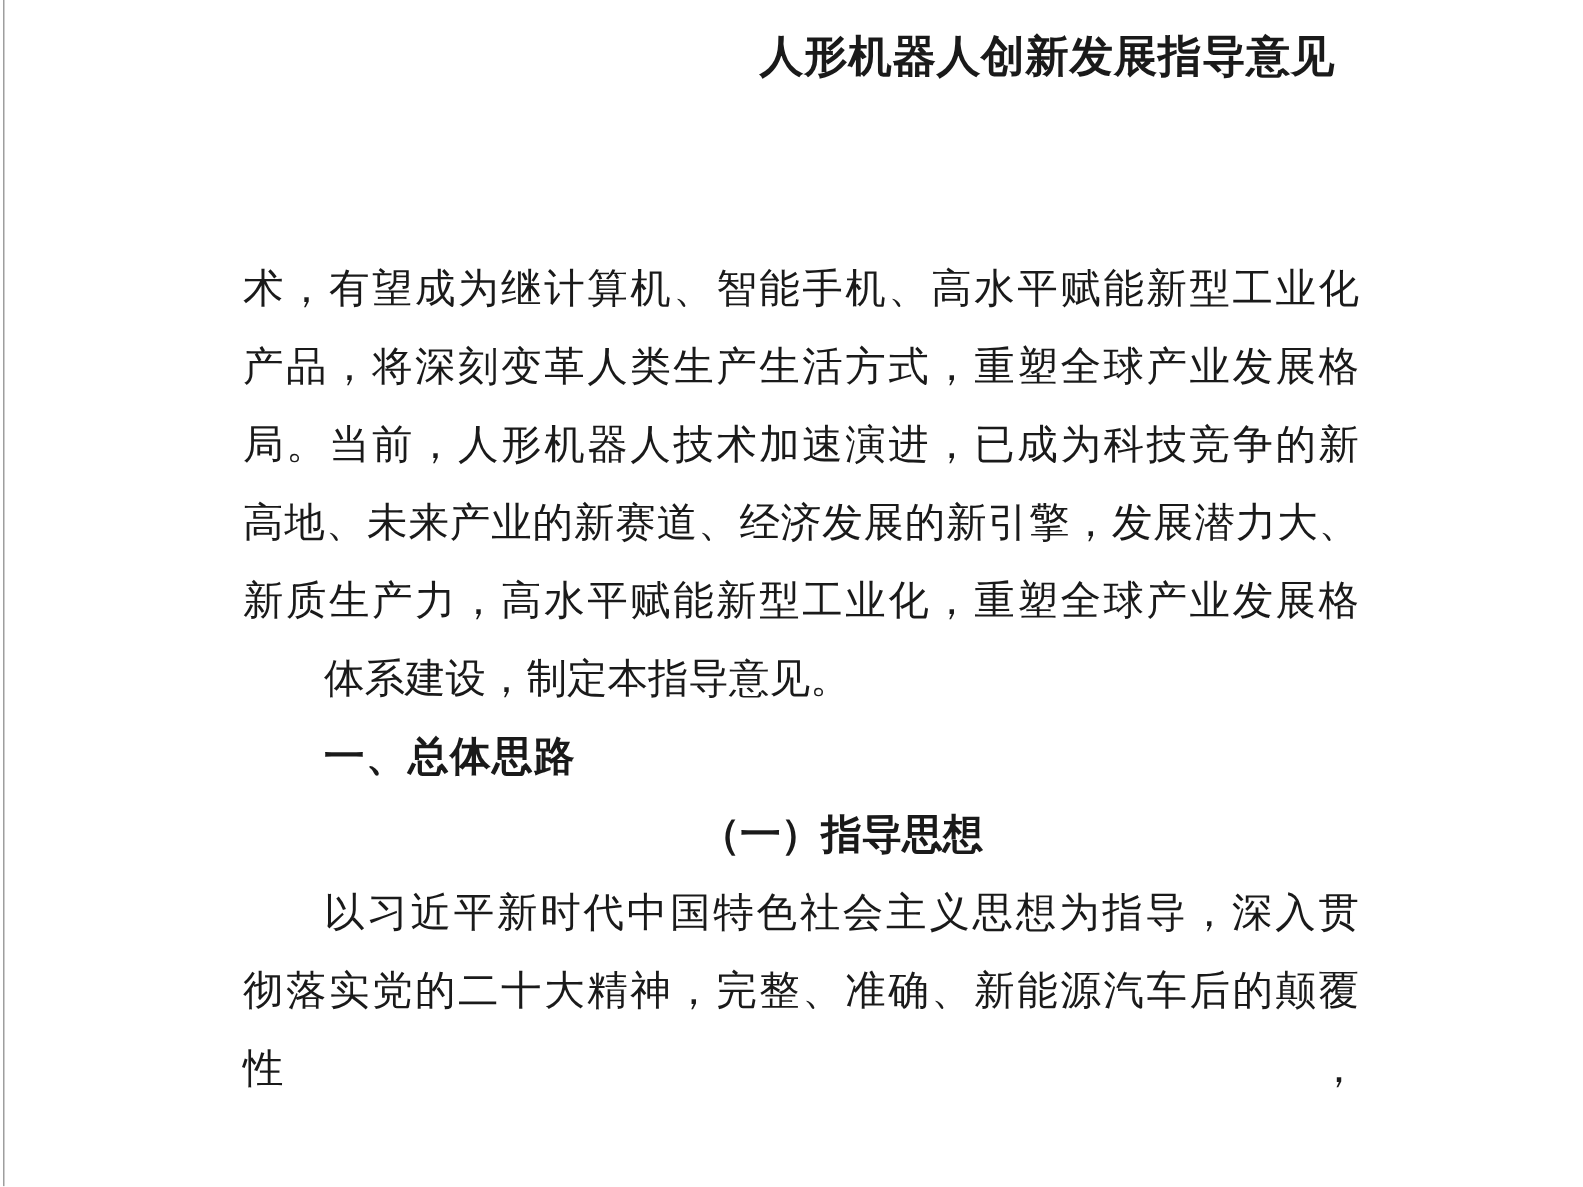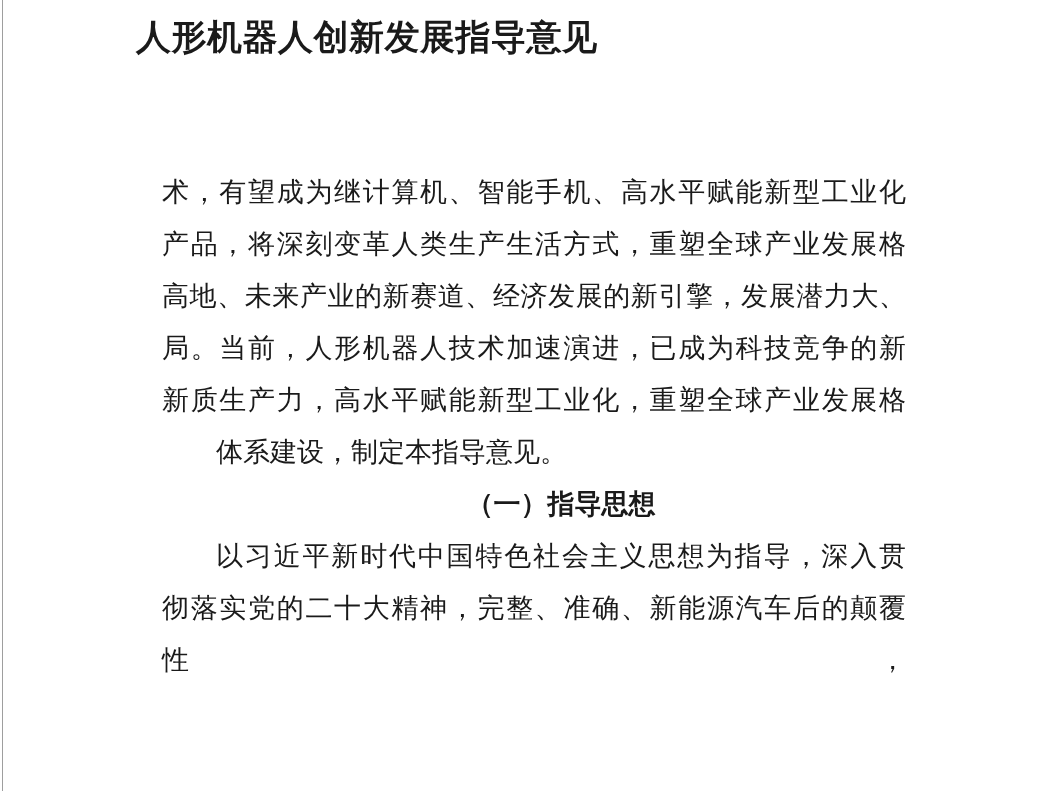--- a/index.html
+++ b/index.html
@@ -19,25 +19,25 @@
   .left-rule {
     position: absolute;
     left: 2px;
     top: 0;
     width: 1px;
     height: 791px;
     background: #9e9e9e;
   }
   .doc-title {
     position: absolute;
-    left: 136px;
+    left: 150px;
     top: 16px;
     width: 740px;
-    text-align: left;
-    font-size: 35px;
+    text-align: right;
+    font-size: 29px;
     line-height: 44px;
     font-weight: bold;
     font-family: "Liberation Serif", serif;
     letter-spacing: 0.5px;
     white-space: nowrap;
   }
   .doc-body {
     position: absolute;
     left: 162px;
     top: 166px;
@@ -76,25 +76,26 @@
 <div class="page">
 
   <div class="left-rule"></div>
 
   <div class="doc-title">人形机器人创新发展指导意见</div>
 
   <div class="doc-body">
 
     <div class="line j">术，有望成为继计算机、智能手机、高水平赋能新型工业化</div>
     <div class="line j">产品，将深刻变革人类生产生活方式，重塑全球产业发展格</div>
+    <div class="line j">局。当前，人形机器人技术加速演进，已成为科技竞争的新</div>
     <div class="line j">高地、未来产业的新赛道、经济发展的新引擎，发展潜力大、</div>
-    <div class="line j">局。当前，人形机器人技术加速演进，已成为科技竞争的新</div>
     <div class="line j">新质生产力，高水平赋能新型工业化，重塑全球产业发展格</div>
     <div class="line indent">体系建设，制定本指导意见。</div>
 
+    <div class="line heading indent">一、总体思路</div>
 
     <div class="line subheading indent">（一）指导思想</div>
 
     <div class="line j indent">以习近平新时代中国特色社会主义思想为指导，深入贯</div>
     <div class="line j">彻落实党的二十大精神，完整、准确、新能源汽车后的颠覆性，</div>
 
   </div>
 </div>
 
 </body></html>

